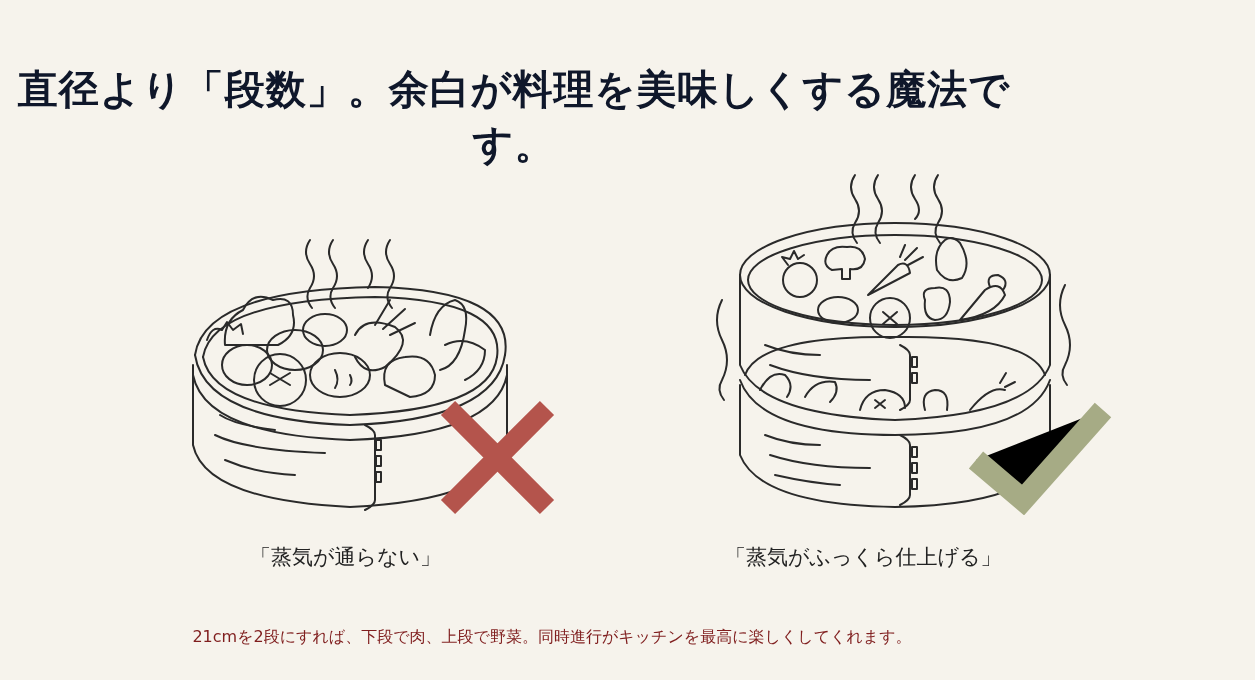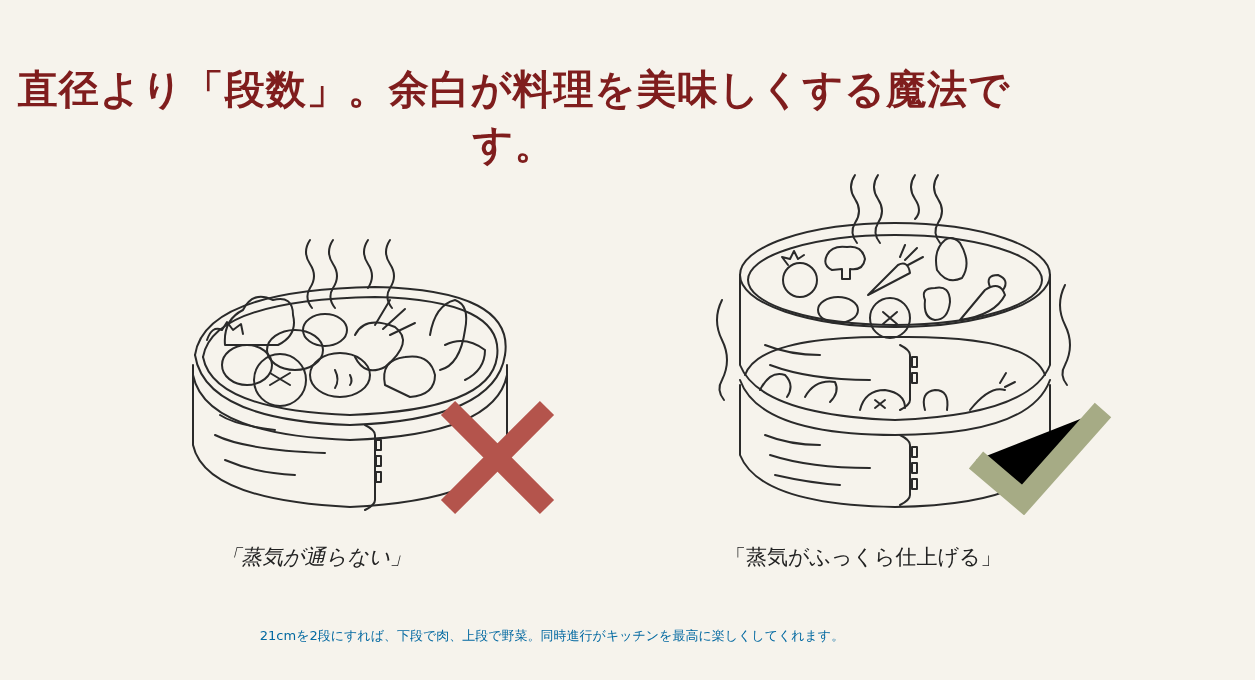--- a/index.html
+++ b/index.html
@@ -10,42 +10,42 @@
       color: #2a2a2a;
       position: relative;
     }
     .headline {
       position: absolute;
       left: 0; top: 62px; width: 1028px;
       text-align: center;
       font-family: "DejaVu Serif", serif;
       font-size: 40px;
       font-weight: bold;
-      color: #7f1d1d;
+      color: #0f172a;
       letter-spacing: 1px;
     }
     .panel { position: absolute; }
     .panel svg { display: block; }
     .panel-bad { left: 185px; top: 225px; width: 380px; height: 300px; }
     .panel-good { left: 700px; top: 165px; width: 420px; height: 350px; }
     .caption {
       position: absolute;
       font-size: 21px;
       color: #222;
       white-space: nowrap;
     }
     .caption-bad { left: 0; width: 700px; text-align: center; top: 543px; padding-left: 0; }
-    .caption-bad span { position: absolute; left: 220px; font-style: italic; }
+    .caption-bad span { position: absolute; left: 250px; }
     .caption-good span { position: absolute; left: 725px; font-family: Liberation Mono, monospace; }
     .footer {
       position: absolute;
       left: 0; top: 627px; width: 1104px;
       text-align: center;
-      font-size: 13px;
-      color: #0369a1;
+      font-size: 16px;
+      color: #7f1d1d;
     }
   </style>
 </head>
 <body>
 
 <h1 class="headline">直径より「段数」。余白が料理を美味しくする魔法です。</h1>
 
 <div class="panel panel-bad">
   <svg width="380" height="300" viewBox="0 0 380 300" fill="none" stroke="#2a2a2a" stroke-width="2" stroke-linecap="round" stroke-linejoin="round">
 

